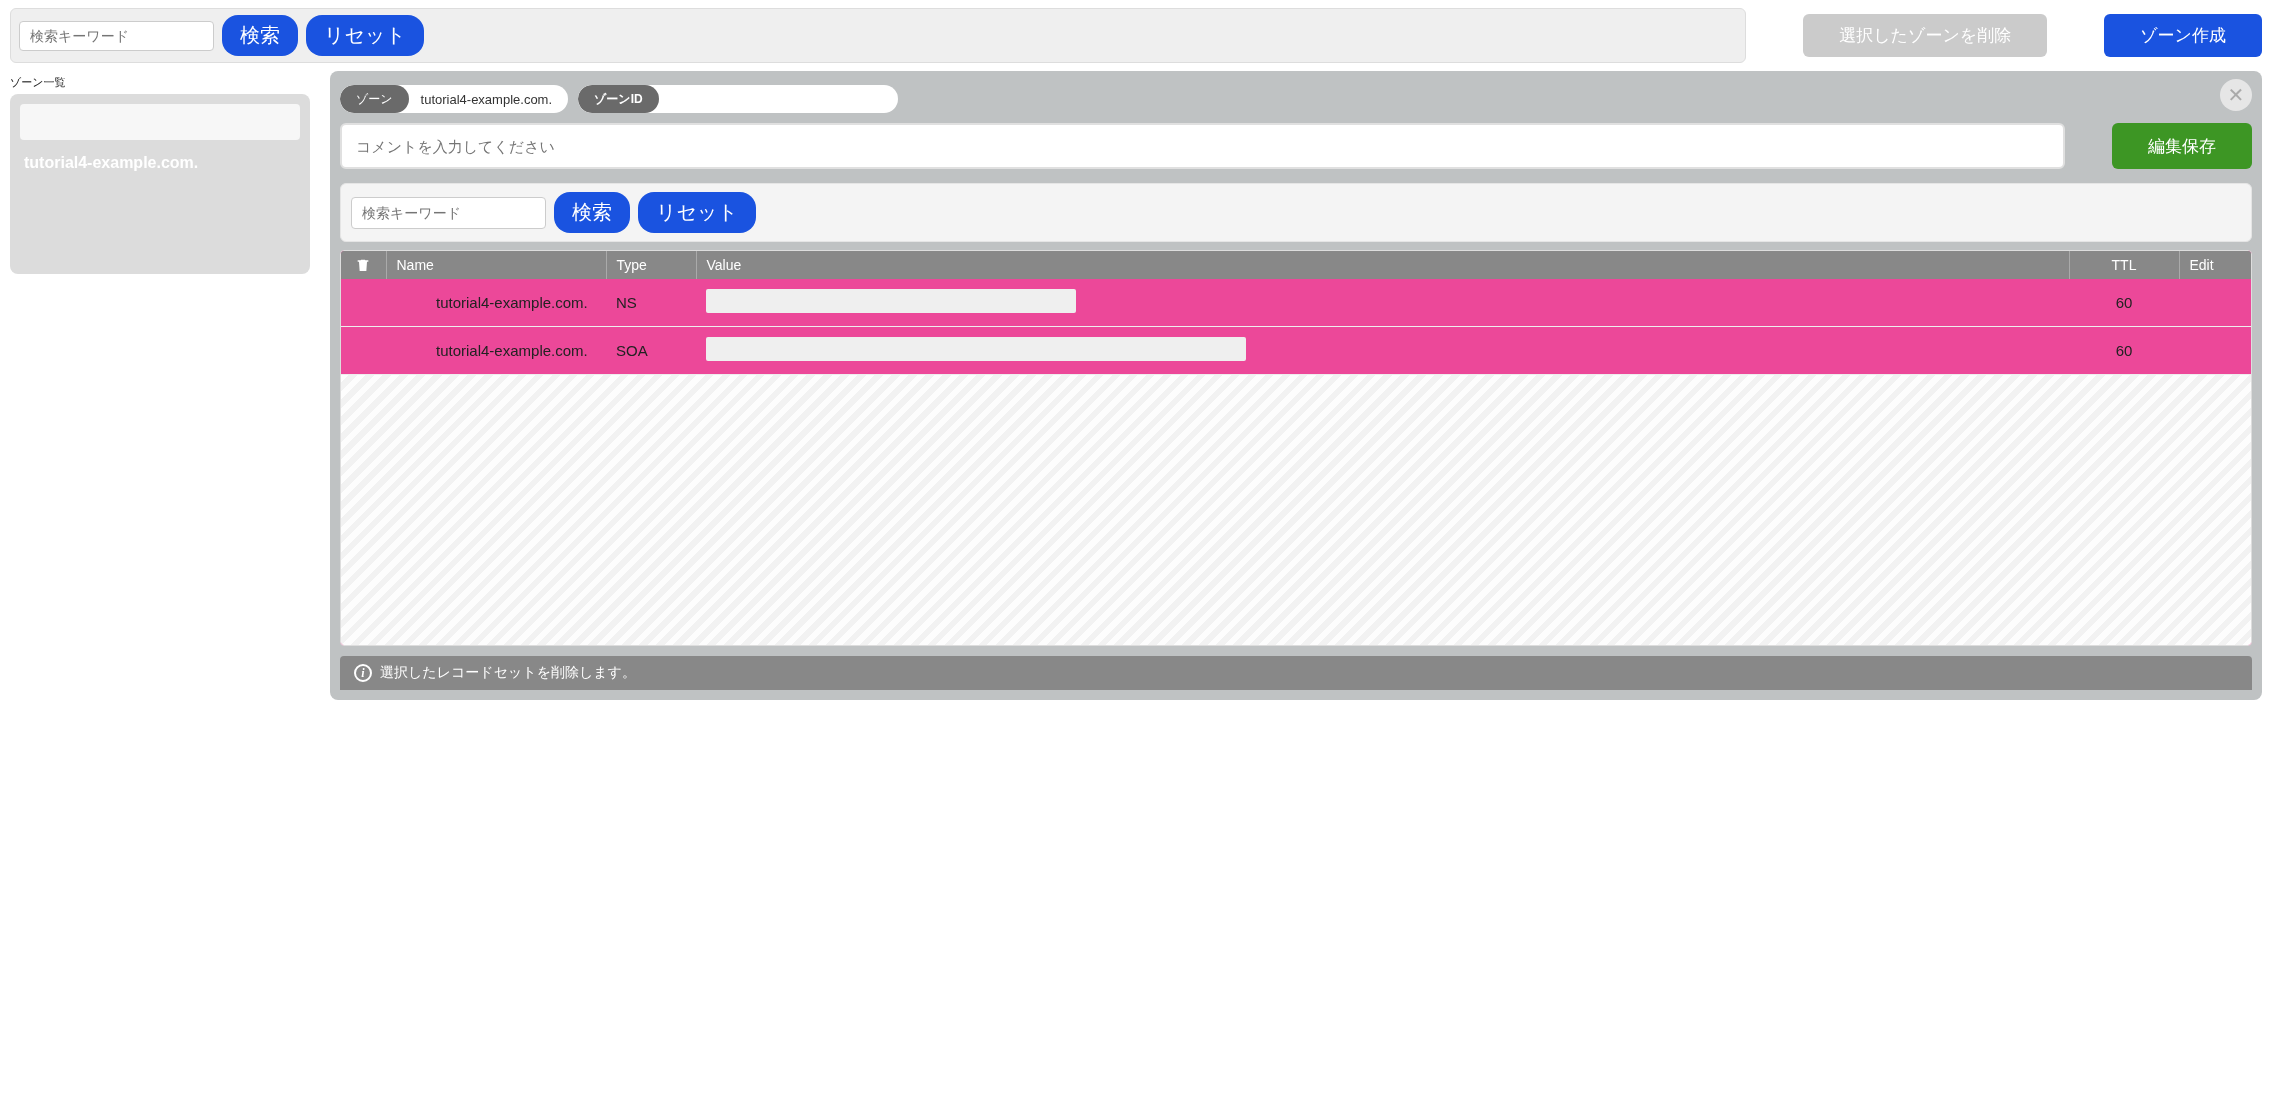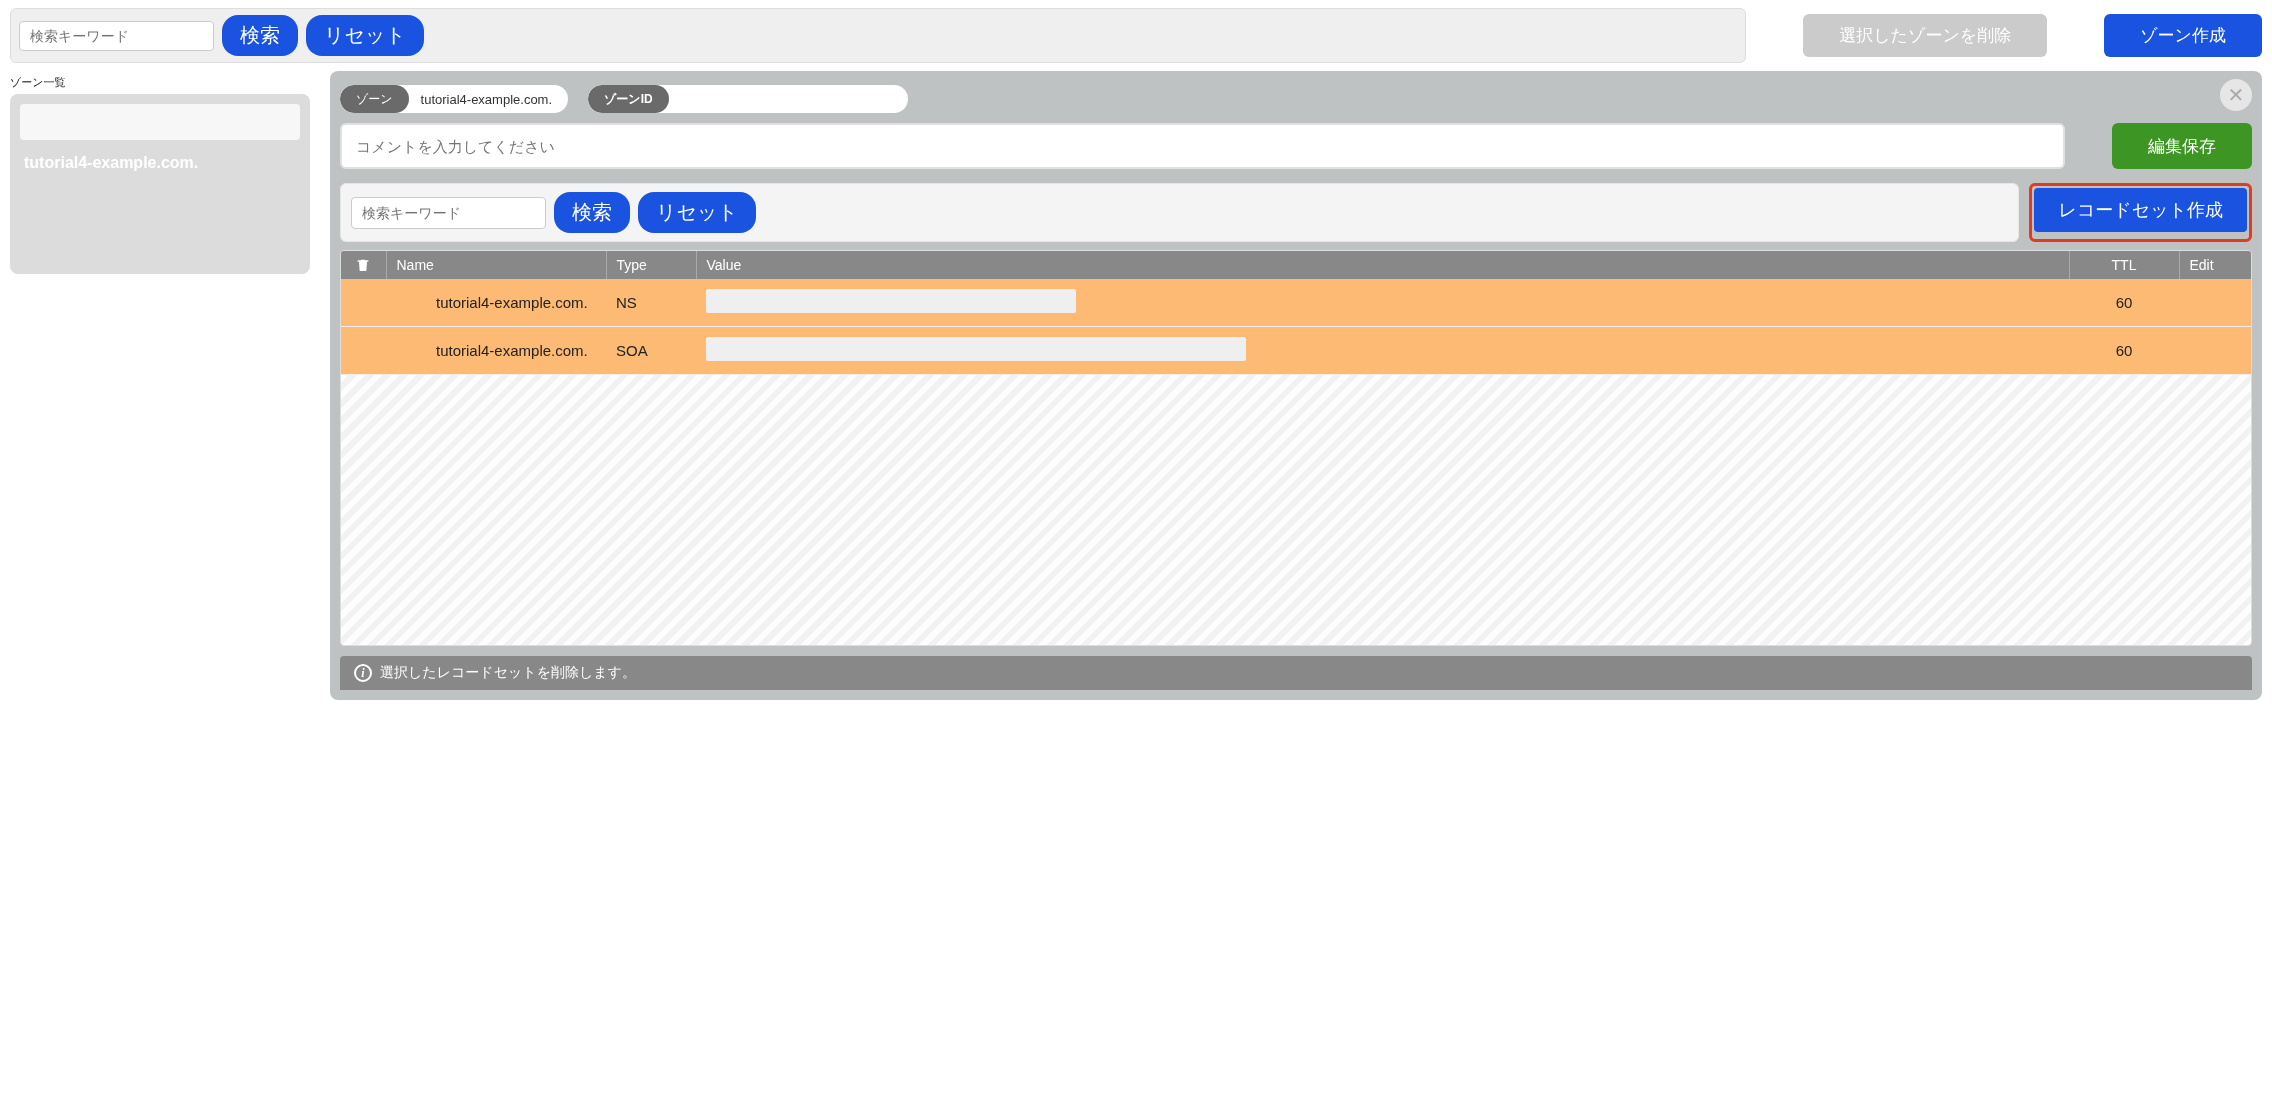--- a/index.html
+++ b/index.html
@@ -96,21 +96,21 @@
     .content-area {
       flex: 1;
       background: #bfc2c3;
       border-radius: 8px;
       padding: 10px;
       position: relative;
     }
     .zone-header {
       display: flex;
       align-items: center;
-      gap: 20px;
+      gap: 10px;
       padding: 4px 0 10px 0;
     }
     .chip {
       display: inline-flex;
       align-items: center;
       background: #fff;
       border-radius: 18px;
       padding: 0 16px 0 0;
       height: 28px;
       overflow: hidden;
@@ -193,21 +193,21 @@
       background: #1a53e0;
       color: #fff;
       font-size: 18px;
       padding: 10px 24px;
       border: none;
       border-radius: 4px;
       cursor: pointer;
       white-space: nowrap;
     }
     .table-container {
-      background: #fdba74;
+      background: #ec4899;
       border: 1px solid #ddd;
       border-radius: 4px;
       overflow: hidden;
     }
     .record-table {
       width: 100%;
       border-collapse: collapse;
     }
     .record-table thead th {
       background: #888;
@@ -324,23 +324,20 @@
     <div class="comment-row">
       <input class="comment-input" type="text" placeholder="コメントを入力してください" style="">
       <button class="btn btn-large btn-green">編集保存</button>
     </div>
 
     <div class="record-search-bar">
       <div class="record-search-group">
         <input class="record-search-input" type="text" placeholder="検索キーワード" style="">
         <button class="btn btn-primary">検索</button>
         <button class="btn btn-primary">リセット</button>
-      </div>
-      <div class="btn-highlight-wrap">
-        <button class="btn-create-record">レコードセット作成</button>
       </div>
     </div>
 
     <div class="table-container">
       <table class="record-table">
         <thead>
           <tr>
             <th class="col-trash">
               <span class="trash-icon">
                 <svg width="16" height="16" viewBox="0 0 24 24" fill="#fff">

